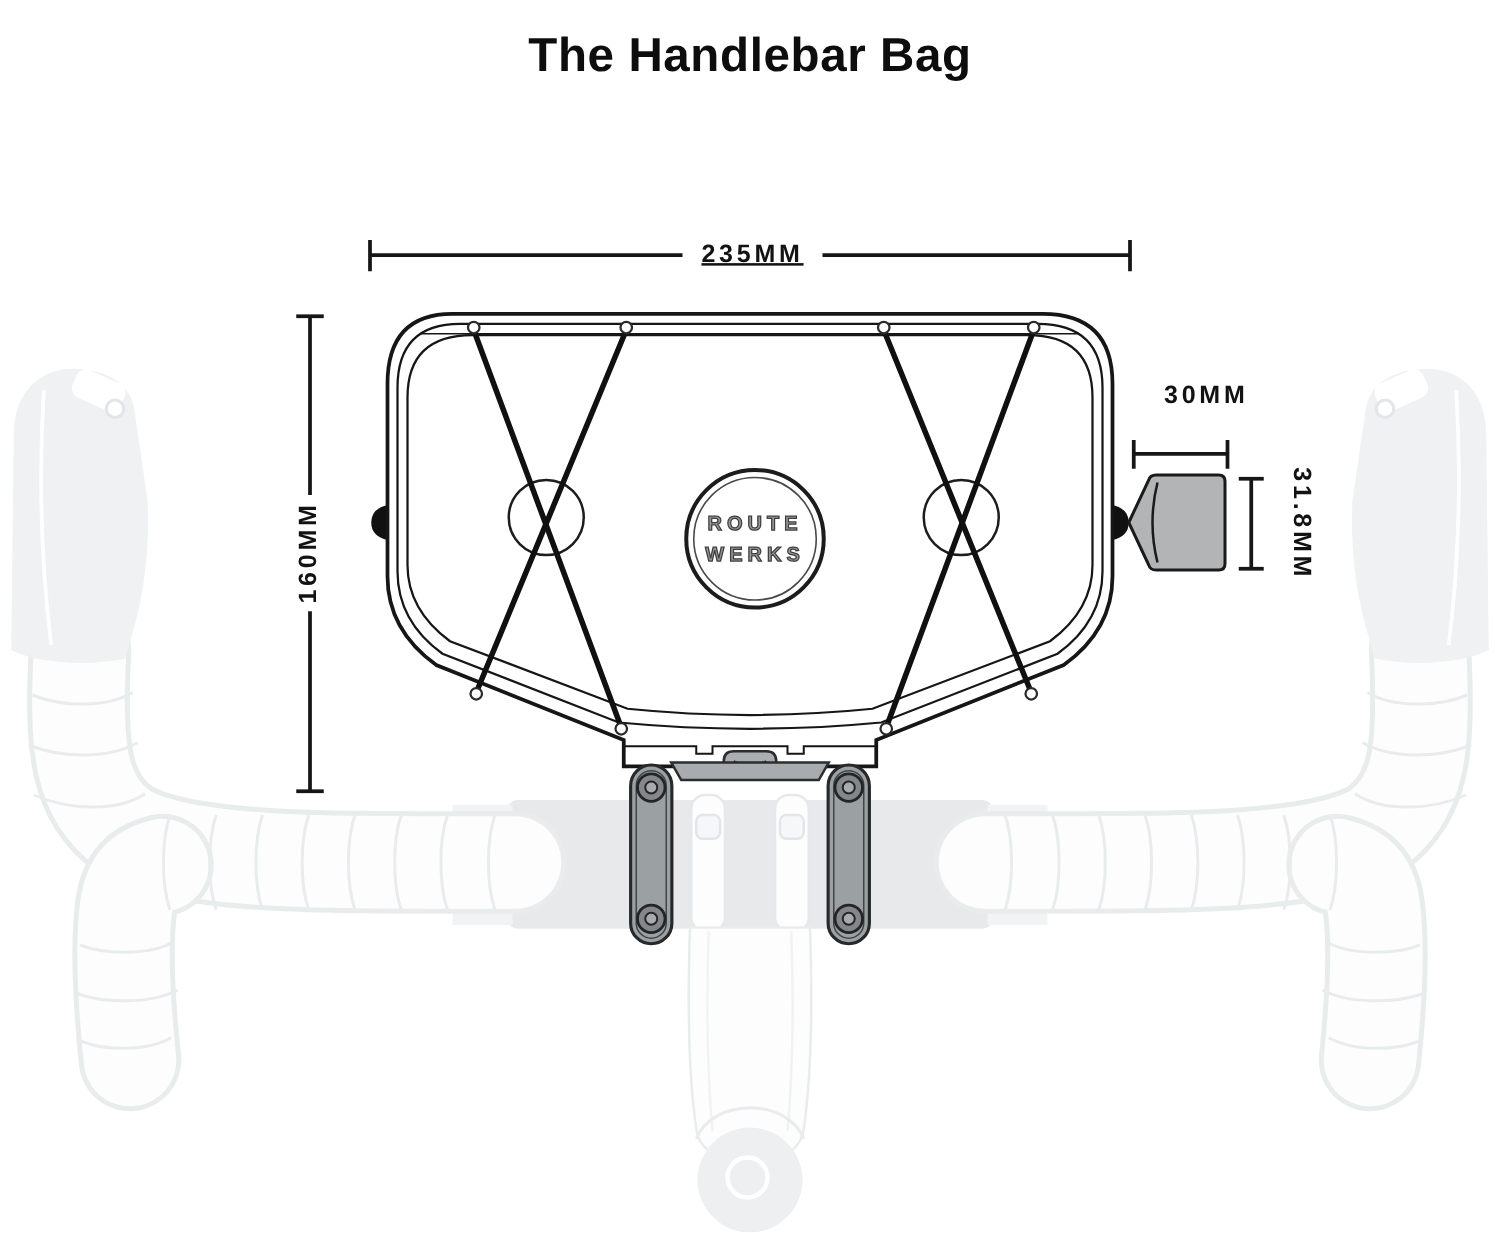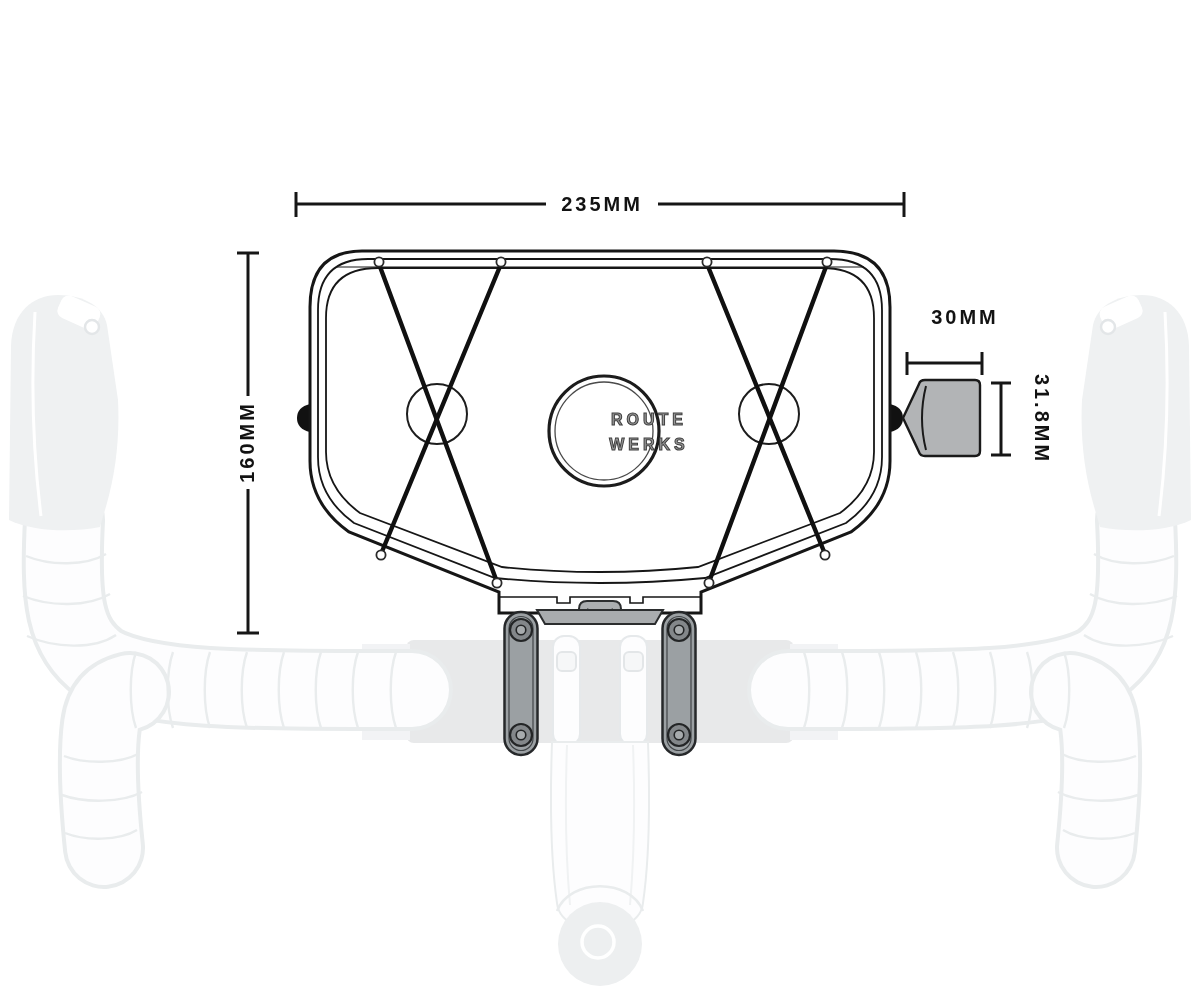--- a/index.html
+++ b/index.html
@@ -7,21 +7,21 @@
          font-family:"Liberation Sans",sans-serif;}
   .stage svg{position:absolute;left:0;top:0;}
   .title{position:absolute;top:24px;left:0;width:100%;text-align:center;
          font-size:38px;font-weight:700;letter-spacing:.5px;color:#0d0d0d;}
   .dim{position:absolute;font-size:20px;font-weight:700;letter-spacing:3px;
        color:#121212;white-space:nowrap;transform:translate(-50%,-50%);}
   .dim.rot-ccw{transform:translate(-50%,-50%) rotate(-90deg);}
   .dim.rot-cw{transform:translate(-50%,-50%) rotate(90deg);}
   .logo-text{position:absolute;left:604px;top:432px;transform:translate(-50%,-50%);
        text-align:center;font-size:16px;font-weight:700;letter-spacing:4px;
-       line-height:25px;color:#979797;-webkit-text-stroke:1px #3e3e3e;white-space:nowrap;margin-left:45px;}
+       line-height:25px;color:#979797;-webkit-text-stroke:1px #3e3e3e;white-space:nowrap;}
 </style>
 </head>
 <body>
 
 <div class="stage">
 
 <svg width="1200" height="986" viewBox="0 0 1200 986">
   <defs>
 
     <g id="bg-side">
@@ -177,22 +177,23 @@
       <line x1="982" y1="352" x2="982" y2="375"></line>
     </g>
     <g>
       <line x1="1001" y1="383" x2="1001" y2="455"></line>
       <line x1="991" y1="383" x2="1011" y2="383"></line>
       <line x1="991" y1="455" x2="1011" y2="455"></line>
     </g>
   </g>
 </svg>
 
-
-<div class="dim" style="left:602px;top:204px;">235MM</div>
+<div class="title">The Handlebar Bag</div>
+
+<div class="dim" style="left:602px;top:204px;text-decoration:underline;">235MM</div>
 <div class="dim rot-ccw" style="left:247px;top:442px;">160MM</div>
 <div class="dim" style="left:965px;top:317px;">30MM</div>
 <div class="dim rot-cw" style="left:1041px;top:419px;">31.8MM</div>
 
 <div class="logo-text">
   <div>ROUTE</div>
   <div>WERKS</div>
 </div>
 
 </div>

